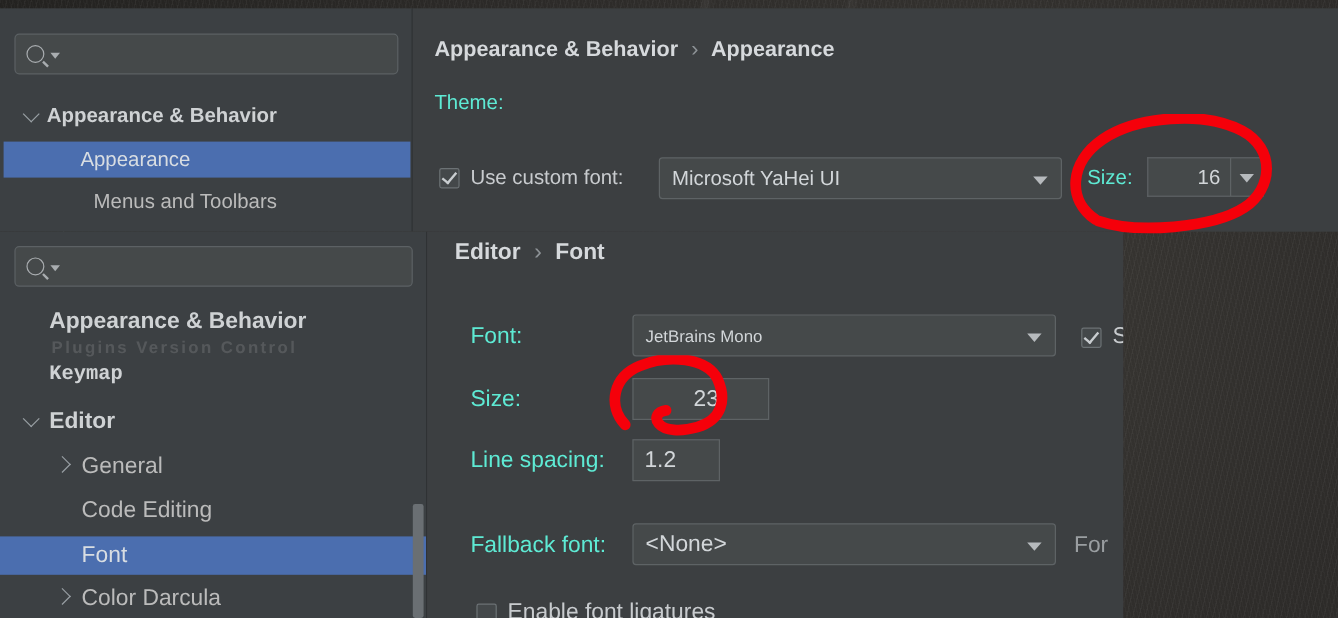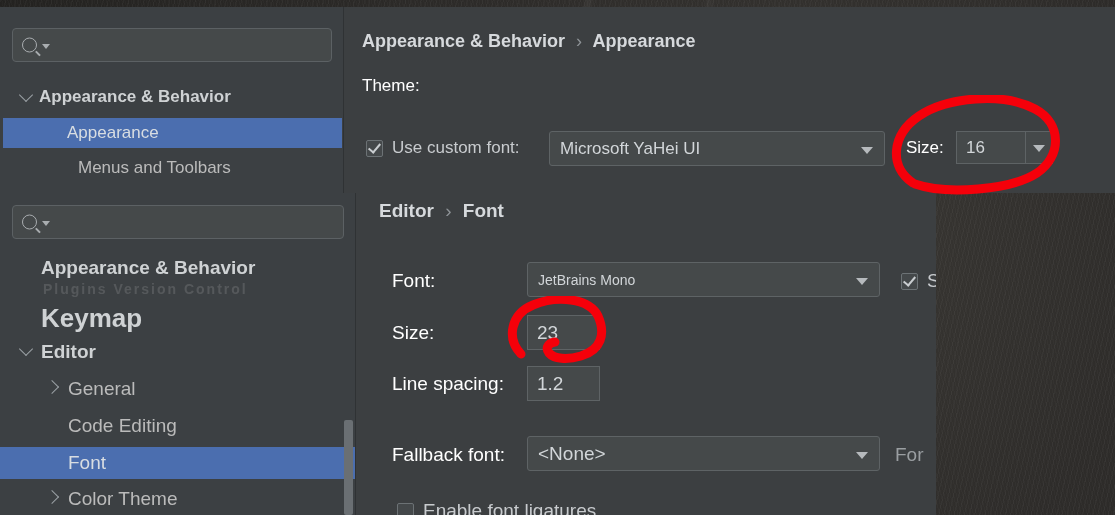--- a/index.html
+++ b/index.html
@@ -59,42 +59,42 @@
     border-bottom:1.9px solid #9aa0a5;
   }
   .chev.down{transform:rotate(45deg);}
   .chev.right{transform:rotate(-45deg);}
 
   
   .crumb{position:absolute;white-space:nowrap;font-weight:bold;color:#d6d9dc;}
   .crumb .sep{color:#8d9296;font-weight:normal;padding:0 6px;}
 
   
-  .flabel{position:absolute;color:#ffffff;white-space:nowrap;}
+  .flabel{position:absolute;color:#5eead4;white-space:nowrap;}
   .combo{
     position:absolute;border:1px solid #5e6365;border-radius:3px;background:#45494a;
     color:#d2d6d9;display:flex;align-items:center;
   }
   .combo .val{padding-left:10px;white-space:nowrap;overflow:hidden;}
   .combo .arrow{
     position:absolute;right:11px;top:50%;margin-top:-2px;width:0;height:0;
     border-left:6px solid transparent;border-right:6px solid transparent;
     border-top:7px solid #b6babd;
   }
   .textfield{
     position:absolute;border:1px solid #5e6365;background:#45494a;color:#d2d6d9;
     display:flex;align-items:center;
   }
   .textfield .val{padding-left:9px;white-space:nowrap;}
 
   
   .spinner{position:absolute;display:flex;}
   .spinner .box{
     flex:1;border:1px solid #5e6365;border-right:none;background:#45494a;
-    color:#d2d6d9;display:flex;align-items:center;
+    color:#d2d6d9;display:flex;align-items:center;padding-left:32px;
   }
   .spinner .box .val{padding-left:9px;}
   .spinner .btn{
     width:26px;border:1px solid #5e6365;background:#45494a;position:relative;
   }
   .spinner .btn::after{
     content:"";position:absolute;left:50%;top:50%;margin-left:-6px;margin-top:-3px;
     width:0;height:0;border-left:6px solid transparent;border-right:6px solid transparent;
     border-top:7px solid #b6babd;
   }
@@ -180,56 +180,56 @@
   <div class="main" style="left:356px;right:0;"></div>
 
   <div class="search" style="left:12px;top:12px;width:330px;height:32px;">
     <span class="mag"></span>
     <span class="caret" style="left:29px;"></span>
   </div>
 
   <div class="tree-item bold" style="left:41px;top:64px;font-size:19px;">Appearance &amp; Behavior</div>
   <div class="ghost" style="left:43px;top:88px;font-size:14px;letter-spacing:2px;">Plugins  Version Control</div>
 
-  <div class="tree-item bold" style="left:41px;top:110px;font-size:26px;">Keymap</div>
+  <div class="tree-item bold" style="left:41px;top:110px;font-size:17px;font-family:Liberation Mono, monospace;">Keymap</div>
 
   <span class="chev down" style="left:21px;top:151px;"></span>
   <div class="tree-item bold" style="left:41px;top:148px;font-size:19px;">Editor</div>
 
   <span class="chev right" style="left:47px;top:189px;"></span>
   <div class="tree-item" style="left:68px;top:185px;font-size:19px;">General</div>
 
   <div class="tree-item" style="left:68px;top:222px;font-size:19px;text-align:center;">Code Editing</div>
 
   <div class="sel-band" style="left:0;top:254px;width:355px;height:32px;"></div>
   <div class="tree-item sel-label" style="left:68px;top:259px;font-size:19px;">Font</div>
 
   <span class="chev right" style="left:47px;top:299px;"></span>
-  <div class="tree-item" style="left:68px;top:295px;font-size:19px;">Color Theme</div>
+  <div class="tree-item" style="left:68px;top:295px;font-size:19px;">Color Darcula</div>
 
   <div class="vscroll" style="left:344px;top:227px;width:9px;height:95px;"></div>
 
   <div class="crumb" style="left:379px;top:7px;font-size:19px;">
     <span>Editor</span>
     <span class="sep">›</span>
     <span>Font</span>
   </div>
 
   <div class="flabel" style="left:392px;top:77px;font-size:19px;">Font:</div>
   <div class="combo" style="left:527px;top:69px;width:351px;height:33px;font-size:14px;">
     <span class="val">JetBrains Mono</span>
     <span class="arrow"></span>
   </div>
   <div class="cbox on" style="left:901px;top:77px;font-size:19px;">
     <span class="bx"></span>
     <span class="txt">S</span>
   </div>
 
   <div class="flabel" style="left:392px;top:129px;font-size:19px;">Size:</div>
-  <div class="textfield" style="left:527px;top:122px;width:71px;height:33px;font-size:19px;">
+  <div class="textfield" style="left:527px;top:122px;width:71px;height:33px;font-size:19px;padding-left:41px;">
     <span class="val">23</span>
   </div>
 
   <div class="flabel" style="left:392px;top:180px;font-size:19px;">Line spacing:</div>
   <div class="textfield" style="left:527px;top:173px;width:71px;height:33px;font-size:19px;">
     <span class="val">1.2</span>
   </div>
 
   <div class="flabel" style="left:392px;top:251px;font-size:19px;">Fallback font:</div>
   <div class="combo" style="left:527px;top:243px;width:351px;height:33px;font-size:19px;">

